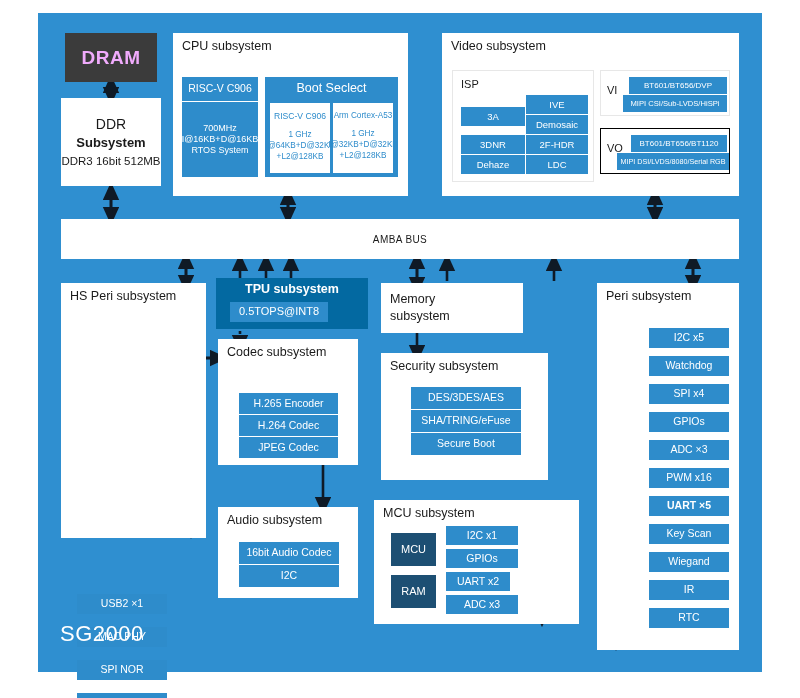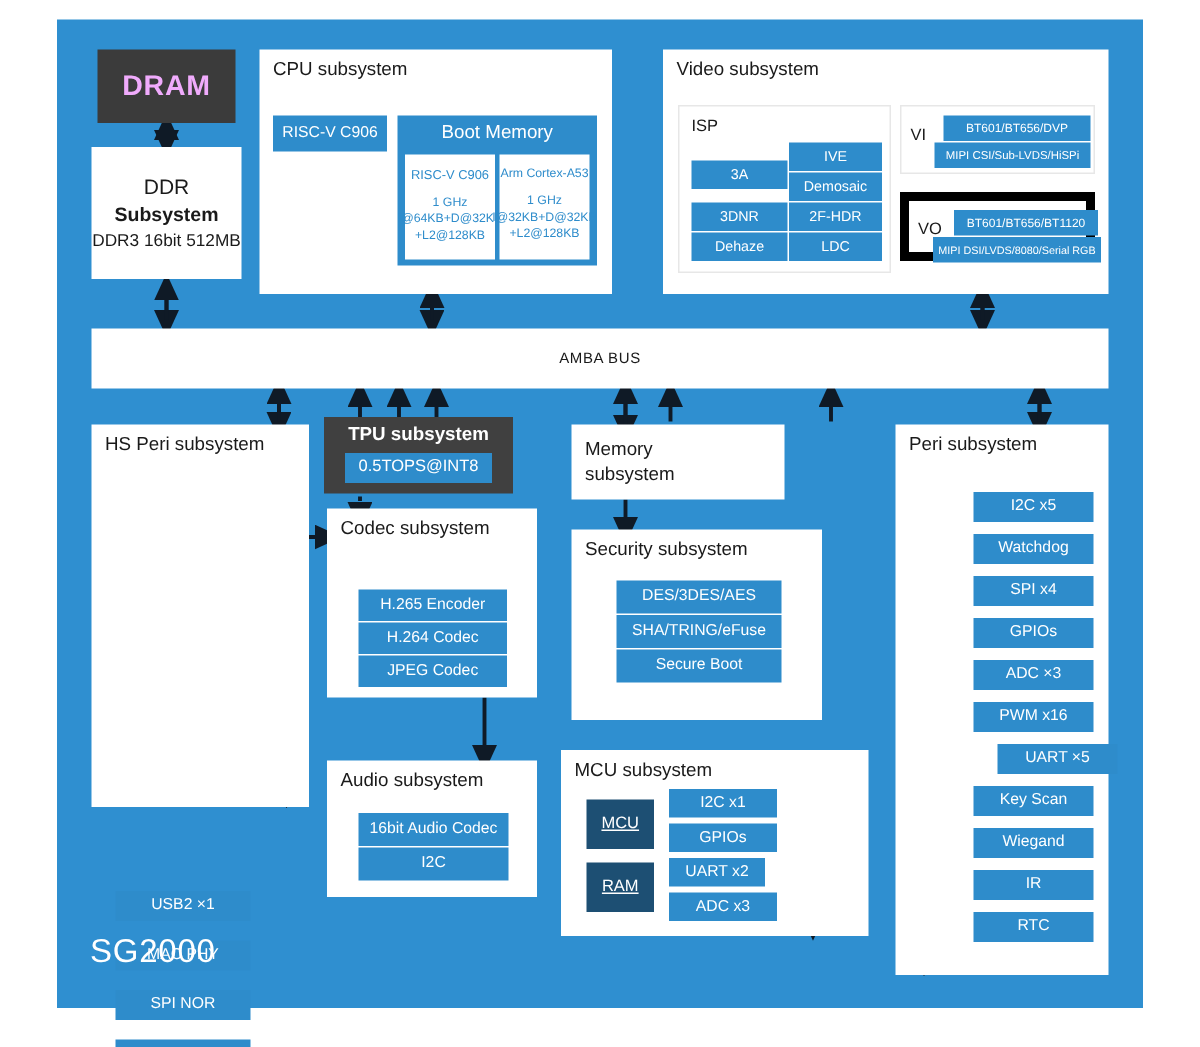--- a/index.html
+++ b/index.html
@@ -14,21 +14,21 @@
   .wbox{position:absolute;background:#ffffff;box-sizing:border-box;}
   .wbox > .title{
     position:absolute;left:9px;top:6px;color:#1a1a1a;font-size:12.5px;
     font-weight:400;white-space:pre-line;line-height:1.2;
   }
   .blk{
     position:absolute;background:#2e8ccb;color:#ffffff;font-size:10.5px;
     display:flex;align-items:center;justify-content:center;text-align:center;
     box-sizing:border-box;line-height:1.25;
   }
-  .blk.dark{background:#1d4f73;text-decoration:underline;}
+  .blk.dark{background:#1d4f73;}
 
   
   #arrows{position:absolute;left:0;top:0;width:724px;height:659px;pointer-events:none;}
 
   #dram{
     position:absolute;left:27px;top:20px;width:92px;height:49px;background:#3b3b3b;
     color:#f0abfc;display:flex;align-items:center;justify-content:center;
     font-size:19px;font-weight:bold;letter-spacing:.5px;
   }
   #ddr{
@@ -39,21 +39,21 @@
   #ddr .l1{font-size:14px;}
   #ddr .l2{font-weight:bold;font-size:13px;}
   #ddr .l3{font-size:11.5px;}
 
   #amba{
     position:absolute;left:23px;top:206px;width:678px;height:40px;background:#ffffff;
     color:#1a1a1a;display:flex;align-items:center;justify-content:center;
     font-size:10px;letter-spacing:.4px;
   }
   #tpu{
-    position:absolute;left:178px;top:265px;width:126px;height:51px;background:#404040;
+    position:absolute;left:178px;top:265px;width:152px;height:51px;background:#0369a1;
     box-sizing:border-box;
   }
   #tpu .ttl{position:absolute;left:0;right:0;top:4px;text-align:center;color:#ffffff;
     font-size:12.5px;font-weight:bold;}
   #soclabel{
     position:absolute;left:22px;top:608px;color:#ffffff;font-size:22px;letter-spacing:.5px;
   }
 </style>
 </head>
 <body>
@@ -180,23 +180,28 @@
       <div class="l2">Subsystem</div>
       <div class="l3">DDR3 16bit 512MB</div>
     </div>
 
     <div class="wbox" style="left:135px;top:20px;width:235px;height:163px;">
       <div class="title">CPU subsystem</div>
 
       <div class="blk" style="left:9px;top:44px;width:76px;height:24px;">
         <span>RISC-V C906</span>
       </div>
+      <div class="blk" style="left:9px;top:69px;width:76px;height:75px;white-space:pre-line;font-size:9px;">
+        <span>700MHz
+I@16KB+D@16KB
+RTOS System</span>
+      </div>
 
       <div class="blk" style="left:92px;top:44px;width:133px;height:100px;flex-direction:column;justify-content:flex-start;">
-        <div style="height:23px;display:flex;align-items:center;font-size:12.5px;">Boot Memory</div>
+        <div style="height:23px;display:flex;align-items:center;font-size:12.5px;">Boot Seclect</div>
       </div>
       <div class="wbox" style="left:97px;top:70px;width:60px;height:70px;display:flex;flex-direction:column;align-items:center;padding-top:8px;">
         <div style="color:#2e8ccb;font-size:8.6px;">RISC-V C906</div>
         <div style="color:#2e8ccb;font-size:8.2px;white-space:pre-line;text-align:center;margin-top:8px;line-height:1.35;">1 GHz
 I@64KB+D@32KB
 +L2@128KB</div>
       </div>
       <div class="wbox" style="left:160px;top:70px;width:60px;height:70px;display:flex;flex-direction:column;align-items:center;padding-top:8px;">
         <div style="color:#2e8ccb;font-size:8.2px;">Arm Cortex-A53</div>
         <div style="color:#2e8ccb;font-size:8.2px;white-space:pre-line;text-align:center;margin-top:8px;line-height:1.35;">1 GHz
@@ -236,21 +241,21 @@
       <div class="wbox" style="left:158px;top:37px;width:130px;height:46px;border:1px solid #e7e7e7;">
         <div style="position:absolute;left:6px;top:13px;font-size:11px;color:#1a1a1a;">VI</div>
         <div class="blk" style="left:28px;top:6px;width:98px;height:17px;font-size:8px;">
           <span>BT601/BT656/DVP</span>
           </div>
         <div class="blk" style="left:22px;top:24px;width:104px;height:17px;font-size:7.6px;">
           <span>MIPI CSI/Sub-LVDS/HiSPi</span>
           </div>
       </div>
 
-      <div class="wbox" style="left:158px;top:95px;width:130px;height:46px;border:6px solid #000000;">
+      <div class="wbox" style="left:158px;top:95px;width:130px;height:46px;border:1px solid #000000;">
         <div style="position:absolute;left:6px;top:13px;font-size:11px;color:#1a1a1a;">VO</div>
         <div class="blk" style="left:30px;top:6px;width:96px;height:17px;font-size:8px;">
           <span>BT601/BT656/BT1120</span>
           </div>
         <div class="blk" style="left:16px;top:24px;width:112px;height:17px;font-size:7.2px;">
           <span>MIPI DSI/LVDS/8080/Serial RGB</span>
           </div>
       </div>
     </div>
 
@@ -358,21 +363,21 @@
         </div>
       <div class="blk" style="left:52px;top:129px;width:80px;height:20px;">
           <span>GPIOs</span>
         </div>
       <div class="blk" style="left:52px;top:157px;width:80px;height:20px;">
           <span>ADC ×3</span>
         </div>
       <div class="blk" style="left:52px;top:185px;width:80px;height:20px;">
           <span>PWM x16</span>
         </div>
-      <div class="blk" style="left:68px;top:213px;width:80px;height:20px;">
+      <div class="blk" style="left:52px;top:213px;width:80px;height:20px;font-weight:bold;">
           <span>UART ×5</span>
         </div>
       <div class="blk" style="left:52px;top:241px;width:80px;height:20px;">
           <span>Key Scan</span>
         </div>
       <div class="blk" style="left:52px;top:269px;width:80px;height:20px;">
           <span>Wiegand</span>
         </div>
       <div class="blk" style="left:52px;top:297px;width:80px;height:20px;">
           <span>IR</span>

